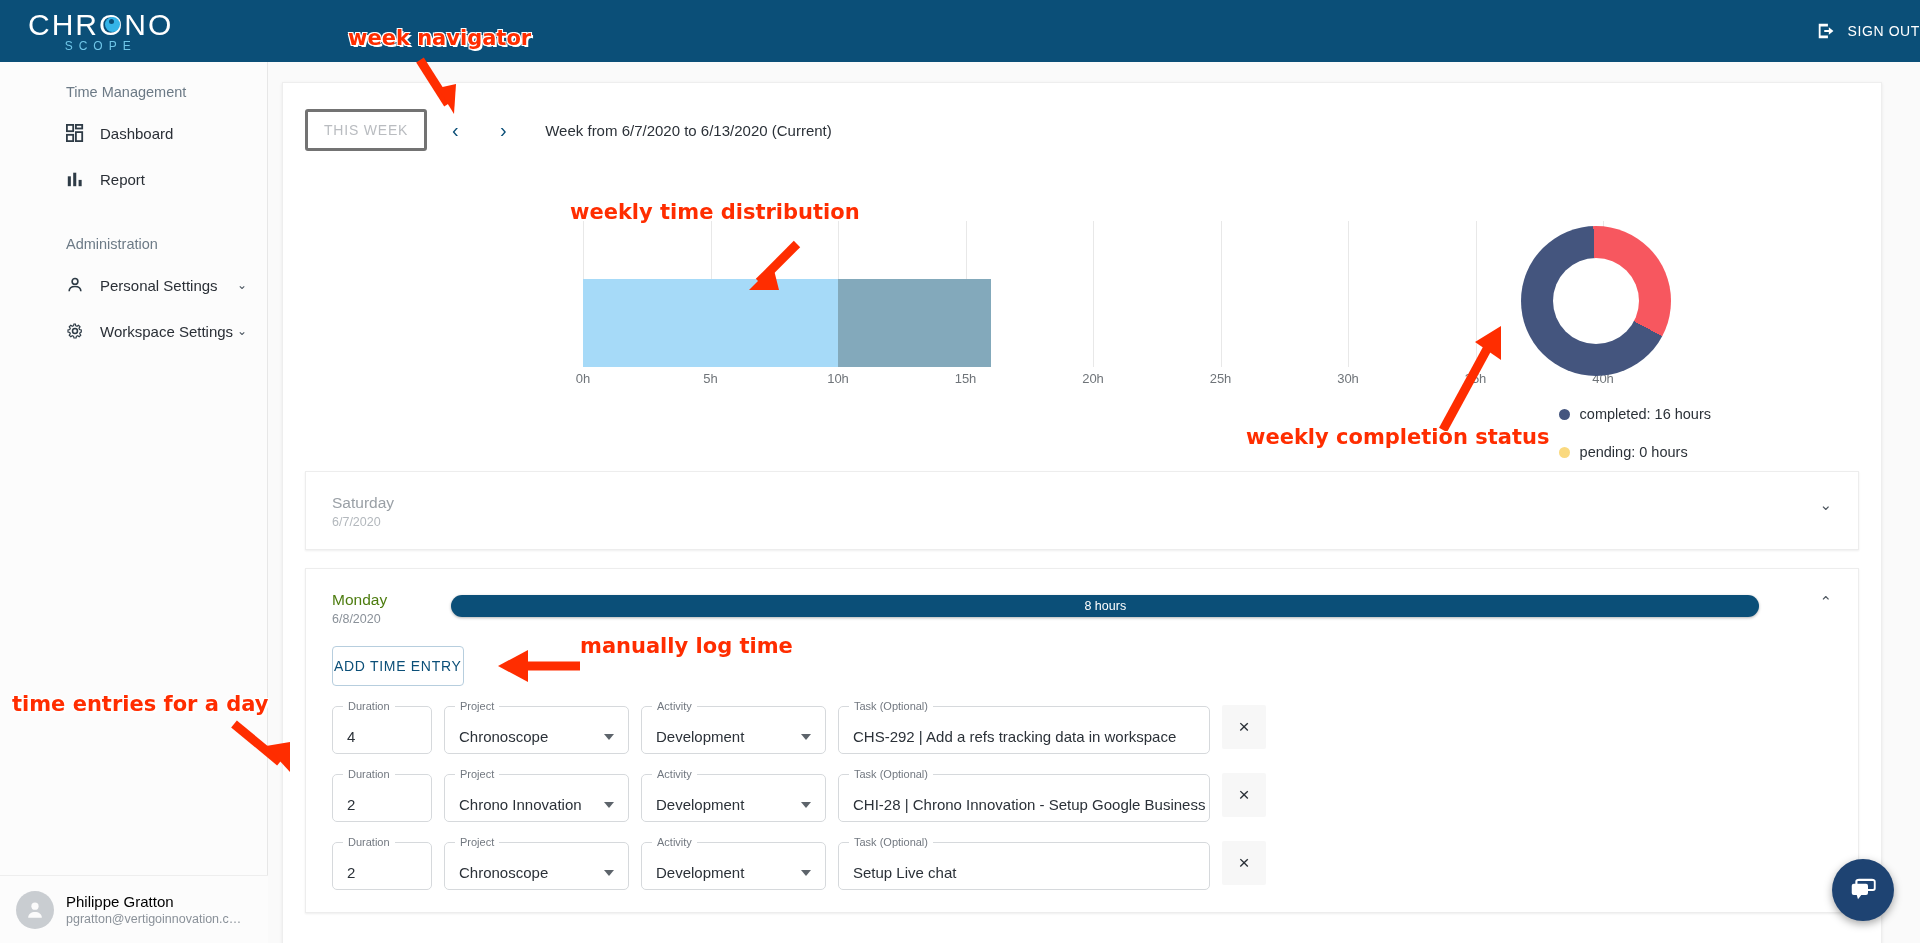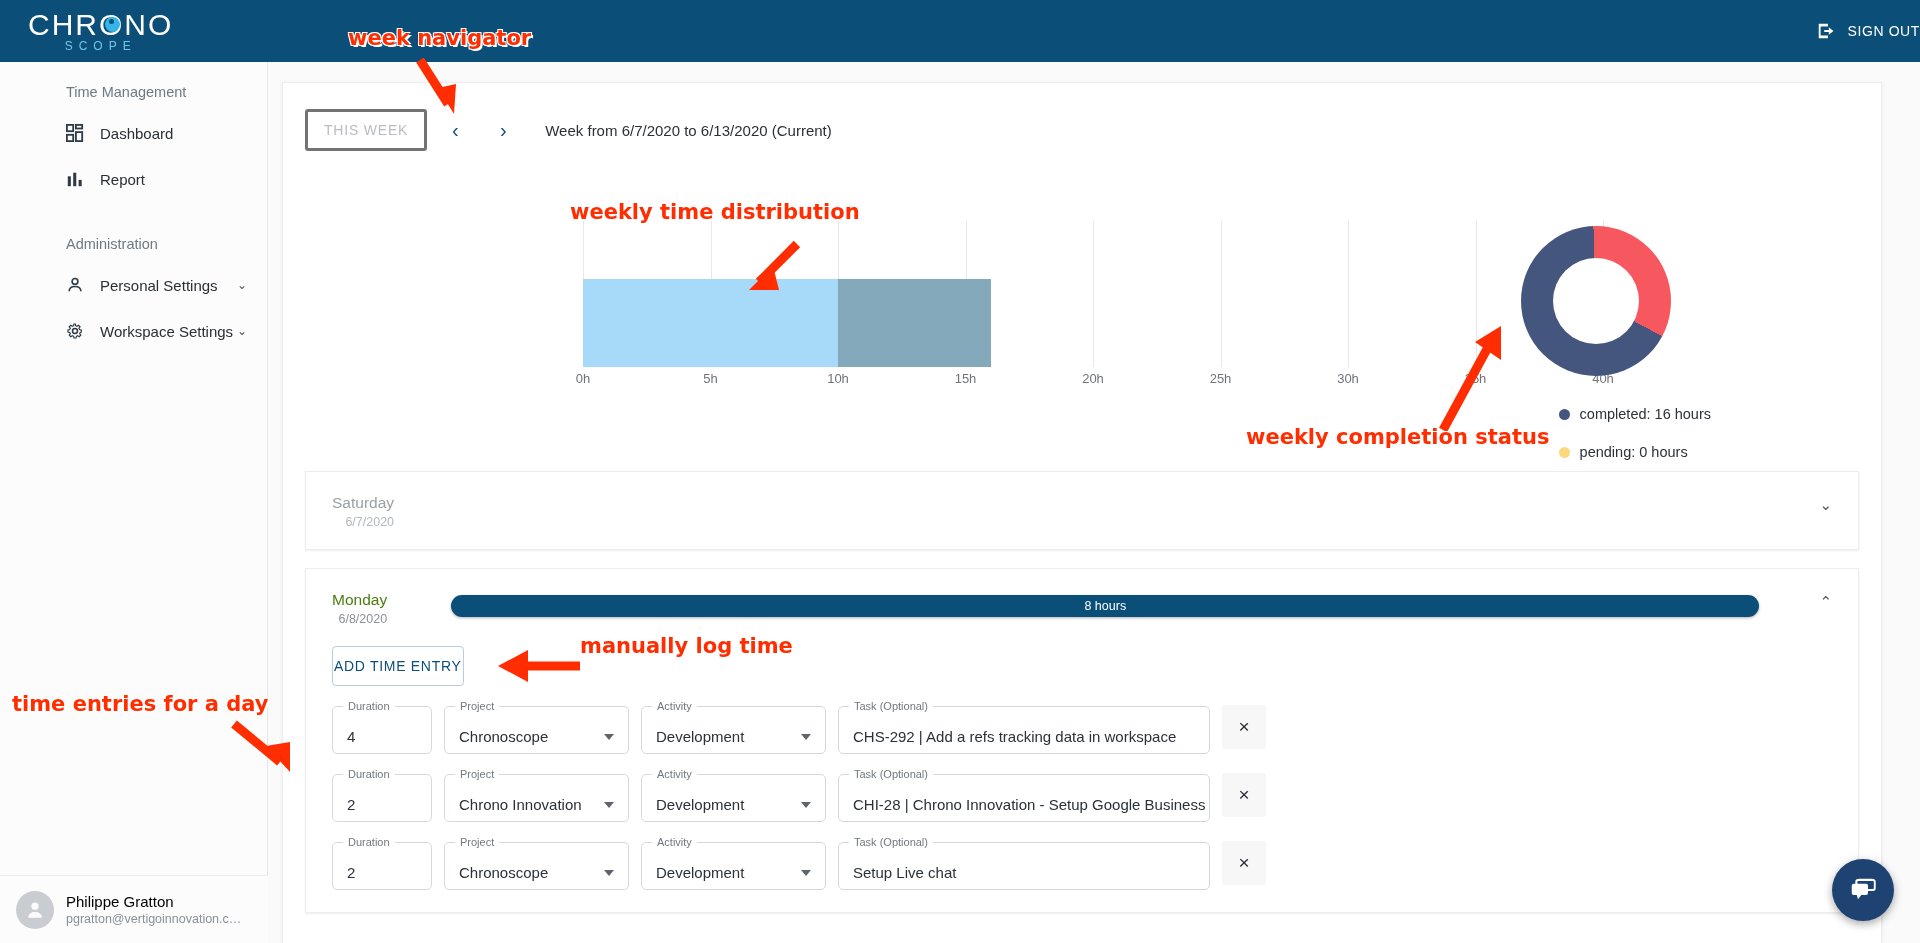--- a/index.html
+++ b/index.html
@@ -99,21 +99,21 @@
   .dot { width: 11px; height: 11px; border-radius: 50%; }
 
   
   .days { padding: 10px 22px 30px 22px; }
   .day {
     background: #fff; border: 1px solid #ededed; box-shadow: 0 1px 2px rgba(0,0,0,.07);
     margin-bottom: 18px; position: relative;
   }
   .day-head { display: flex; align-items: flex-start; padding: 20px 26px 18px 26px; cursor: pointer; }
   .day-name { font-size: 15.5px; line-height: 21px; }
-  .day-date { font-size: 12.5px; line-height: 18px; text-align: right; }
+  .day-date { font-size: 12.5px; line-height: 18px; }
   .day-collapsed .day-name { color: #9aa0a6; }
   .day-collapsed .day-date { color: #b3b8bd; }
   .day-open .day-name { color: #4d7c0f; }
   .day-open .day-date { color: #8a9199; }
   .progress {
     flex: 1; margin: 6px 60px 0 64px; height: 22px; border-radius: 11px;
     background: #0b4f78; color: #fff; font-size: 12.5px;
     display: flex; align-items: center; justify-content: center;
     box-shadow: 0 1px 3px rgba(0,0,0,.3);
   }

